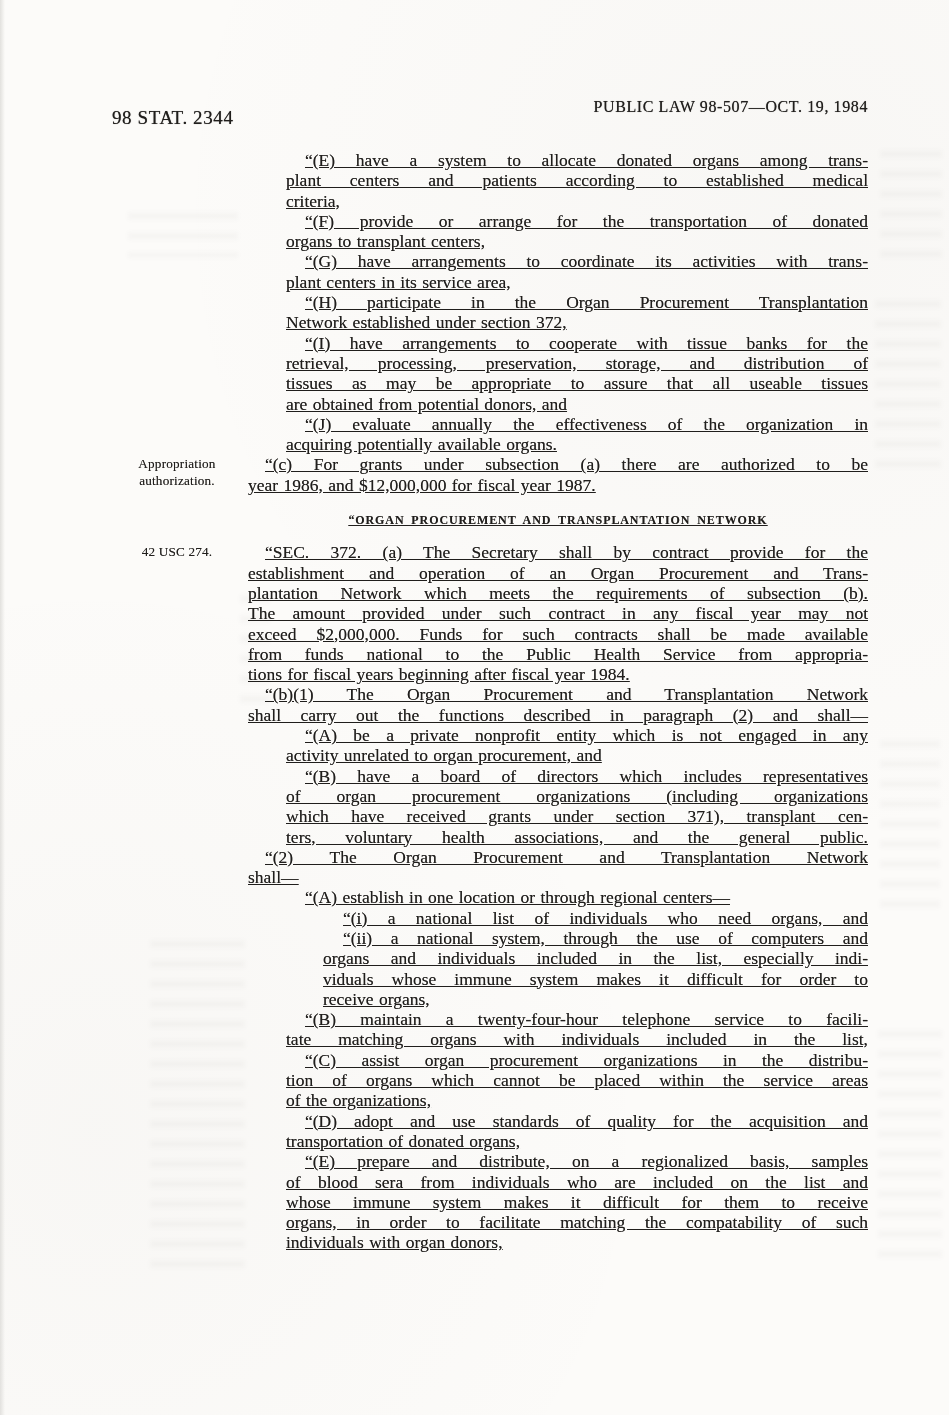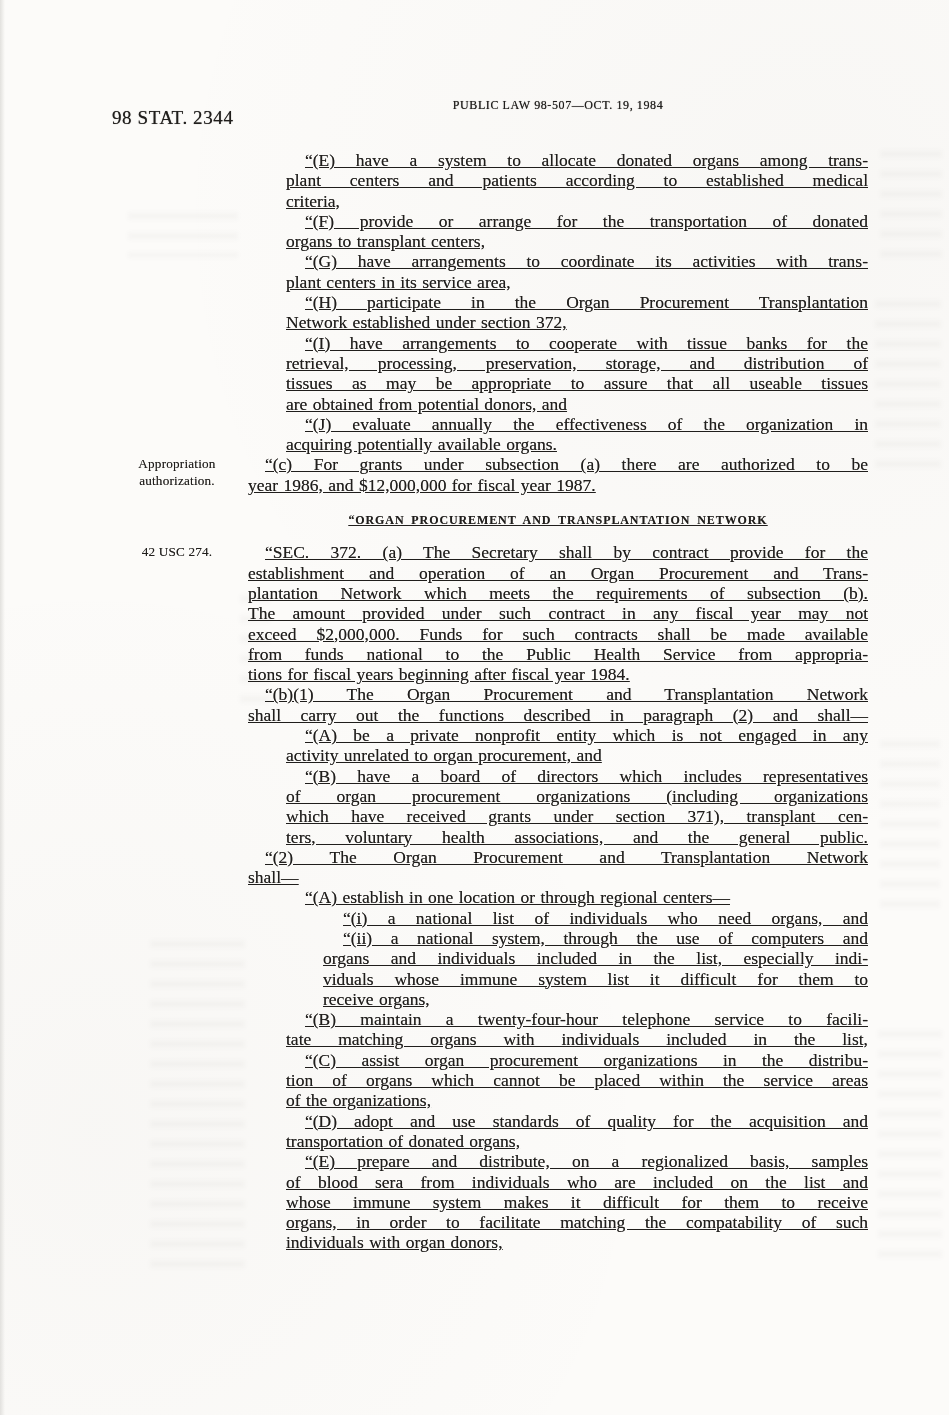--- a/index.html
+++ b/index.html
@@ -31,21 +31,21 @@
     pointer-events: none;
   }
   .hdr-left {
     position: absolute; left: 112px; top: 107px;
     font-size: 19px; letter-spacing: 0.6px;
     text-shadow: 0 0 0.7px rgba(25,24,22,0.75);
     white-space: nowrap;
   }
   .hdr-center {
     position: absolute; left: 248px; top: 98px; width: 620px;
-    text-align: center; font-size: 12px; letter-spacing: 0.6px;
+    text-align: right; font-size: 16px; letter-spacing: 0.6px;
     text-shadow: 0 0 0.7px rgba(25,24,22,0.75);
     white-space: nowrap;
   }
   .body-col {
     position: absolute; left: 248px; top: 150px; width: 620px;
     font-size: 17.5px; line-height: 20.3px;
     word-spacing: 1px;
     text-shadow: 0 0 0.6px rgba(25,24,22,0.62);
     text-decoration: underline;
   }
@@ -156,21 +156,21 @@
         </div>
         <div class="para lvl1">
           <div class="ln fi last">“(A) establish in one location or through regional centers—</div>
         </div>
         <div class="para lvl2">
           <div class="ln fi">“(i) a national list of individuals who need organs, and</div>
         </div>
         <div class="para lvl2">
           <div class="ln fi">“(ii) a national system, through the use of computers and</div>
           <div class="ln">organs and individuals included in the list, especially indi-</div>
-          <div class="ln">viduals whose immune system list it difficult for them to</div>
+          <div class="ln">viduals whose immune system makes it difficult for order to</div>
           <div class="ln last">receive organs,</div>
         </div>
         <div class="para lvl1">
           <div class="ln fi">“(B) maintain a twenty-four-hour telephone service to facili-</div>
           <div class="ln">tate matching organs with individuals included in the list,</div>
         </div>
         <div class="para lvl1">
           <div class="ln fi">“(C) assist organ procurement organizations in the distribu-</div>
           <div class="ln">tion of organs which cannot be placed within the service areas</div>
           <div class="ln last">of the organizations,</div>

